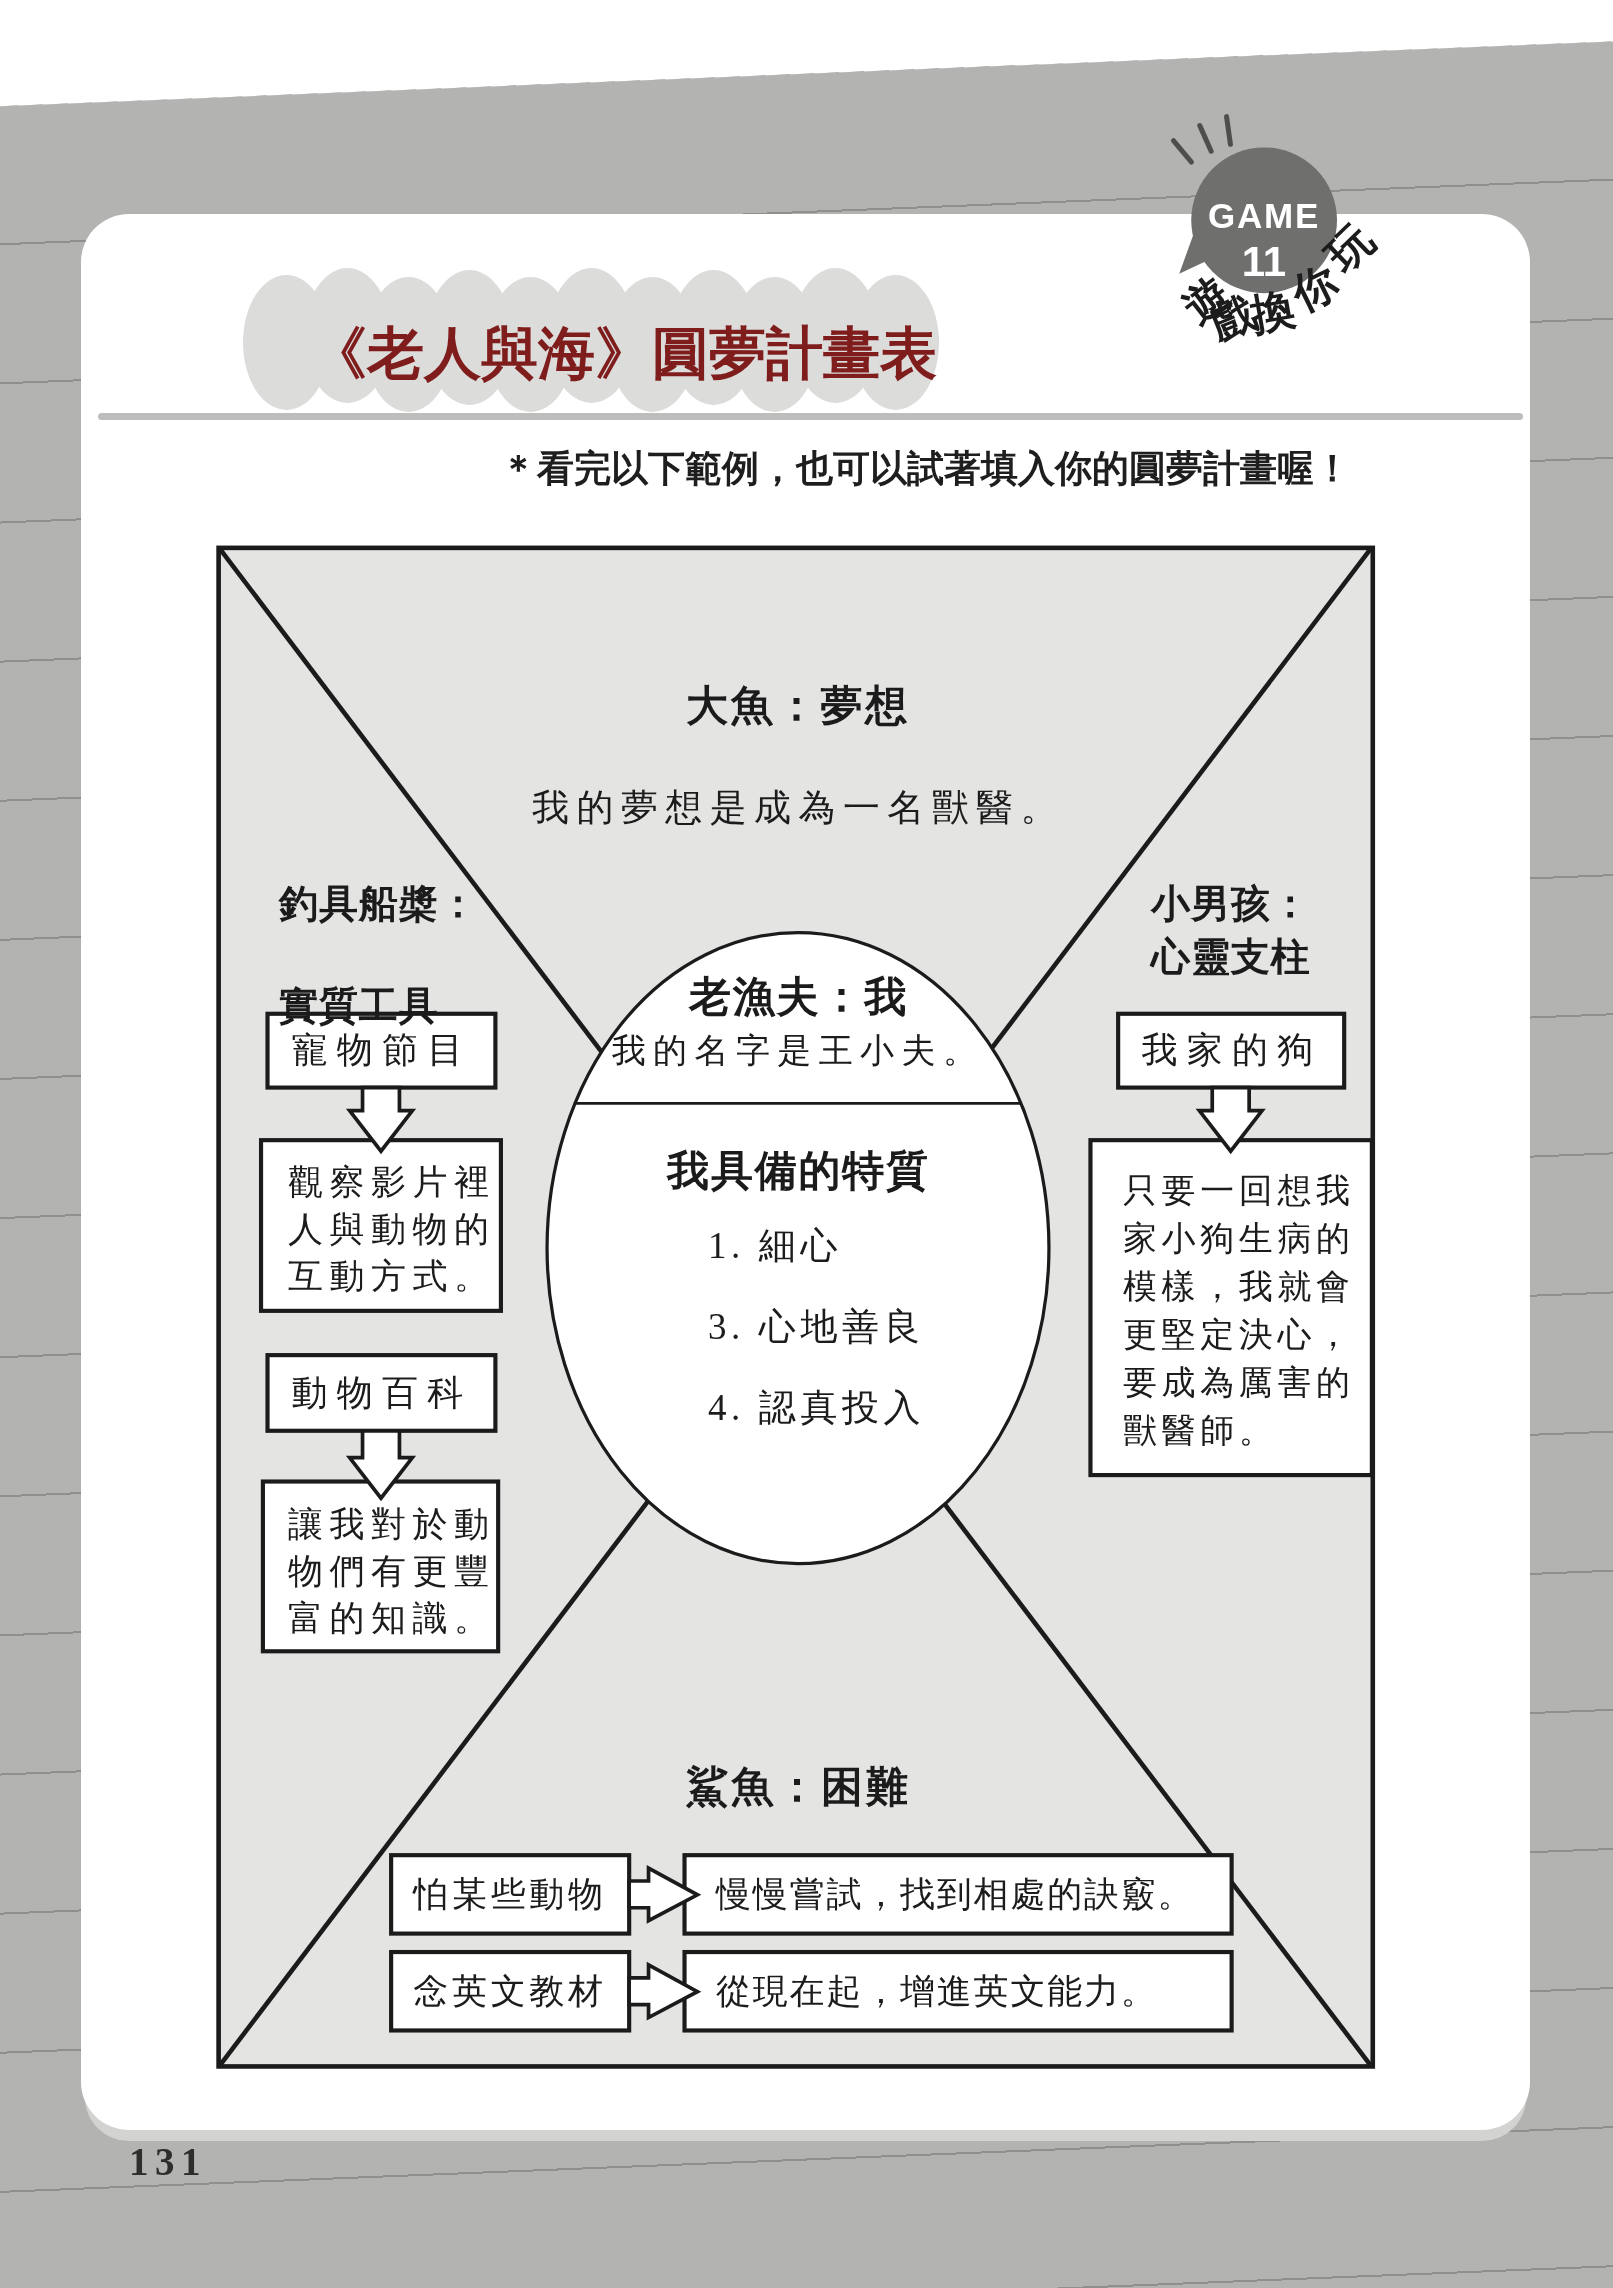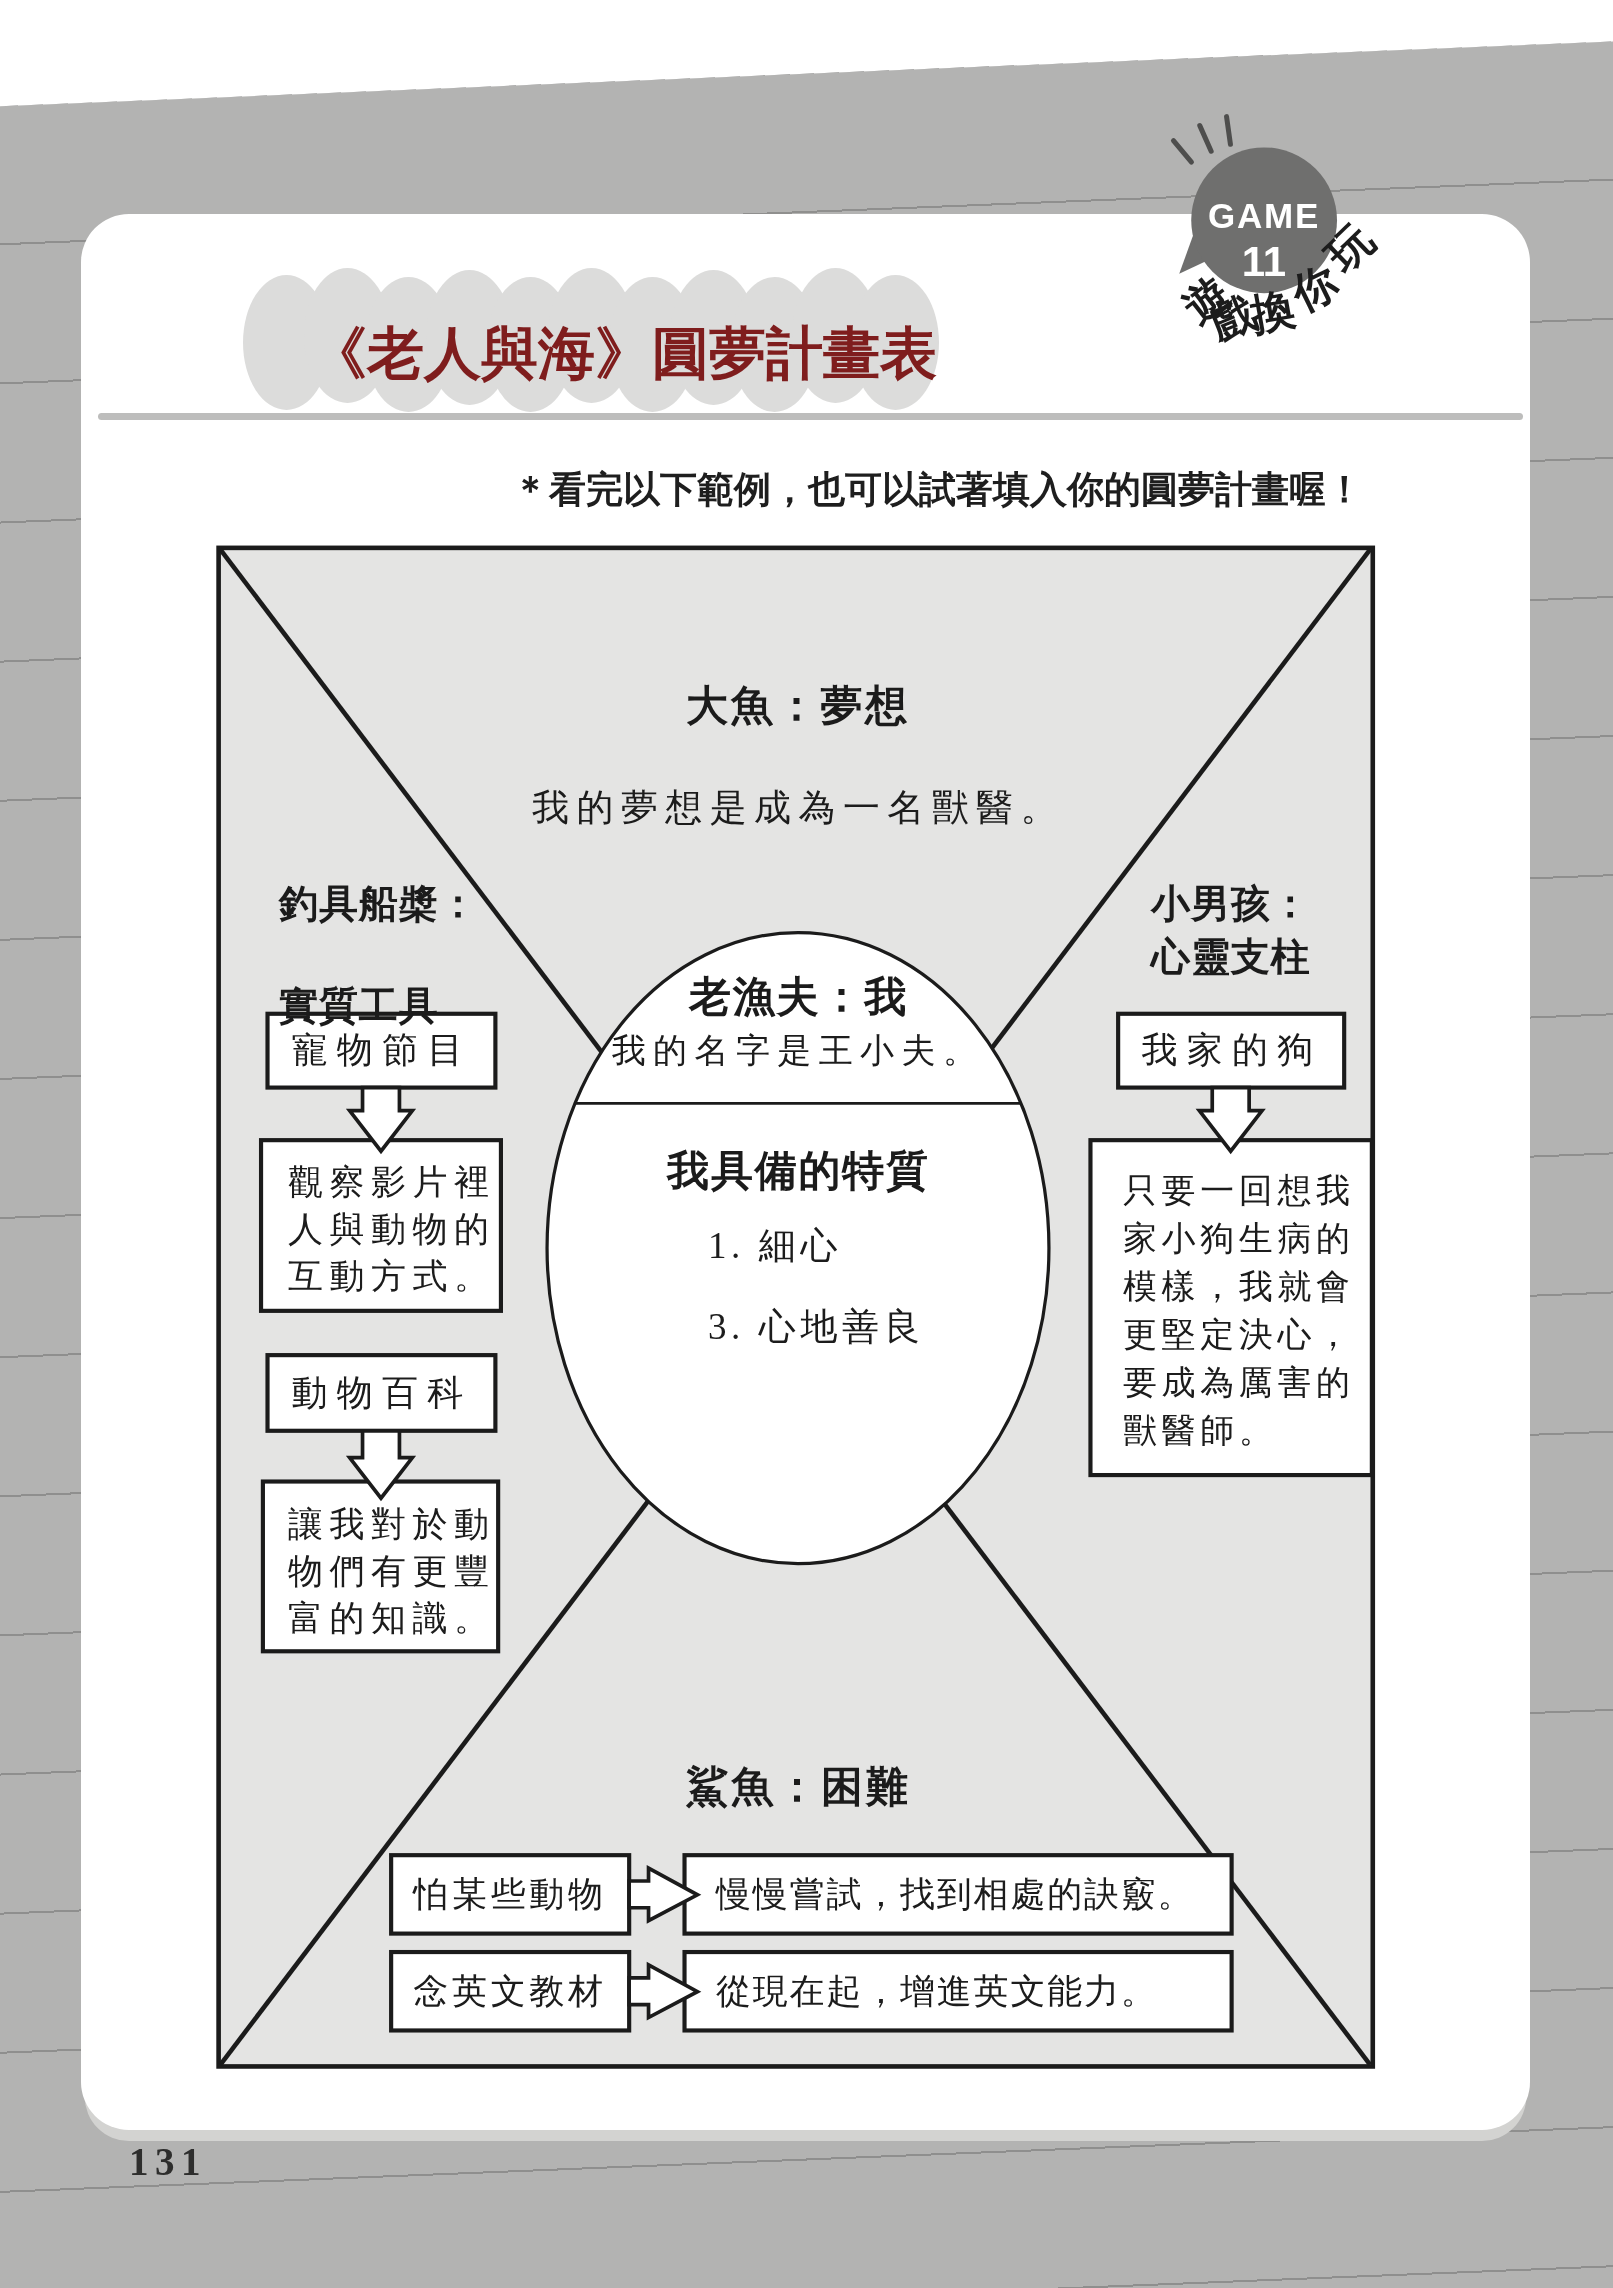--- a/index.html
+++ b/index.html
@@ -29,23 +29,23 @@
   }
   
   .cloud{position:absolute;left:247px;top:268px;width:690px;height:146px;}
   .cloud i{position:absolute;width:87px;height:135px;border-radius:50%;background:#dcdcdb;}
   .title{
     position:absolute;left:247px;top:321px;width:690px;text-align:right;
     font-weight:700;font-size:57px;line-height:65px;color:#7f1d1d;letter-spacing:0px;
   }
   .divider{position:absolute;left:98px;top:413px;width:1425px;height:6.5px;background:#bdbdbc;border-radius:3.7px;}
   .note{
-    position:absolute;left:500px;top:465px;width:923px;
+    position:absolute;left:500px;top:444px;width:923px;
     font-family:"Liberation Serif","DejaVu Serif",serif;
-    font-size:37px;color:#1e1e1e;letter-spacing:0px;font-weight:600;margin-left:12px;
+    font-size:37px;color:#1e1e1e;letter-spacing:0px;font-weight:600;
   }
   
   .badge-svg{position:absolute;left:1170px;top:137px;}
   .badge-game{position:absolute;left:1192px;top:196px;width:144px;text-align:center;
     color:#fff;font-weight:700;font-size:35px;letter-spacing:1.8px;}
   .badge-num{position:absolute;left:1192px;top:238px;width:144px;text-align:center;
     color:#fff;font-weight:700;font-size:42px;}
   .burst{position:absolute;width:4.6px;height:33px;background:#4e4e4d;border-radius:2.8px;}
   .arc-ch{position:absolute;width:52px;height:52px;text-align:center;
     font-weight:700;font-size:44px;color:#1c1c1c;line-height:52px;}
@@ -166,20 +166,21 @@
   <div>要成為厲害的</div>
   <div>獸醫師。</div>
 </div>
 
 <div class="h-bold center-txt" style="left:568px;top:969px;width:461px;font-size:42px;letter-spacing:1.8px">老漁夫：我</div>
 <div class="kai center-txt" style="left:521px;top:1028px;width:554px;font-size:34px;letter-spacing:7.4px">我的名字是王小夫。</div>
 <div class="h-bold center-txt" style="left:568px;top:1143px;width:461px;font-size:42px;letter-spacing:1.8px">我具備的特質</div>
 <div class="kai" style="left:708px;top:1205px;font-size:37px;line-height:81px;letter-spacing:4.6px">
   <div>1. 細心</div>
   <div>3. 心地善良</div>
+  <div>4. 認真投入</div>
 </div>
 
 <div class="h-bold center-txt" style="left:568px;top:1759px;width:461px;font-size:42px;letter-spacing:2.8px">鯊魚：困難</div>
 
 <div class="kai flexc" style="left:391px;top:1855px;width:238px;height:78px;font-size:35px;letter-spacing:3.7px">
   <span>怕某些動物</span>
 </div>
 <div class="kai flexl" style="left:716px;top:1855px;width:517px;height:78px;font-size:35px;letter-spacing:1.8px">
   <span>慢慢嘗試，找到相處的訣竅。</span>
 </div>

